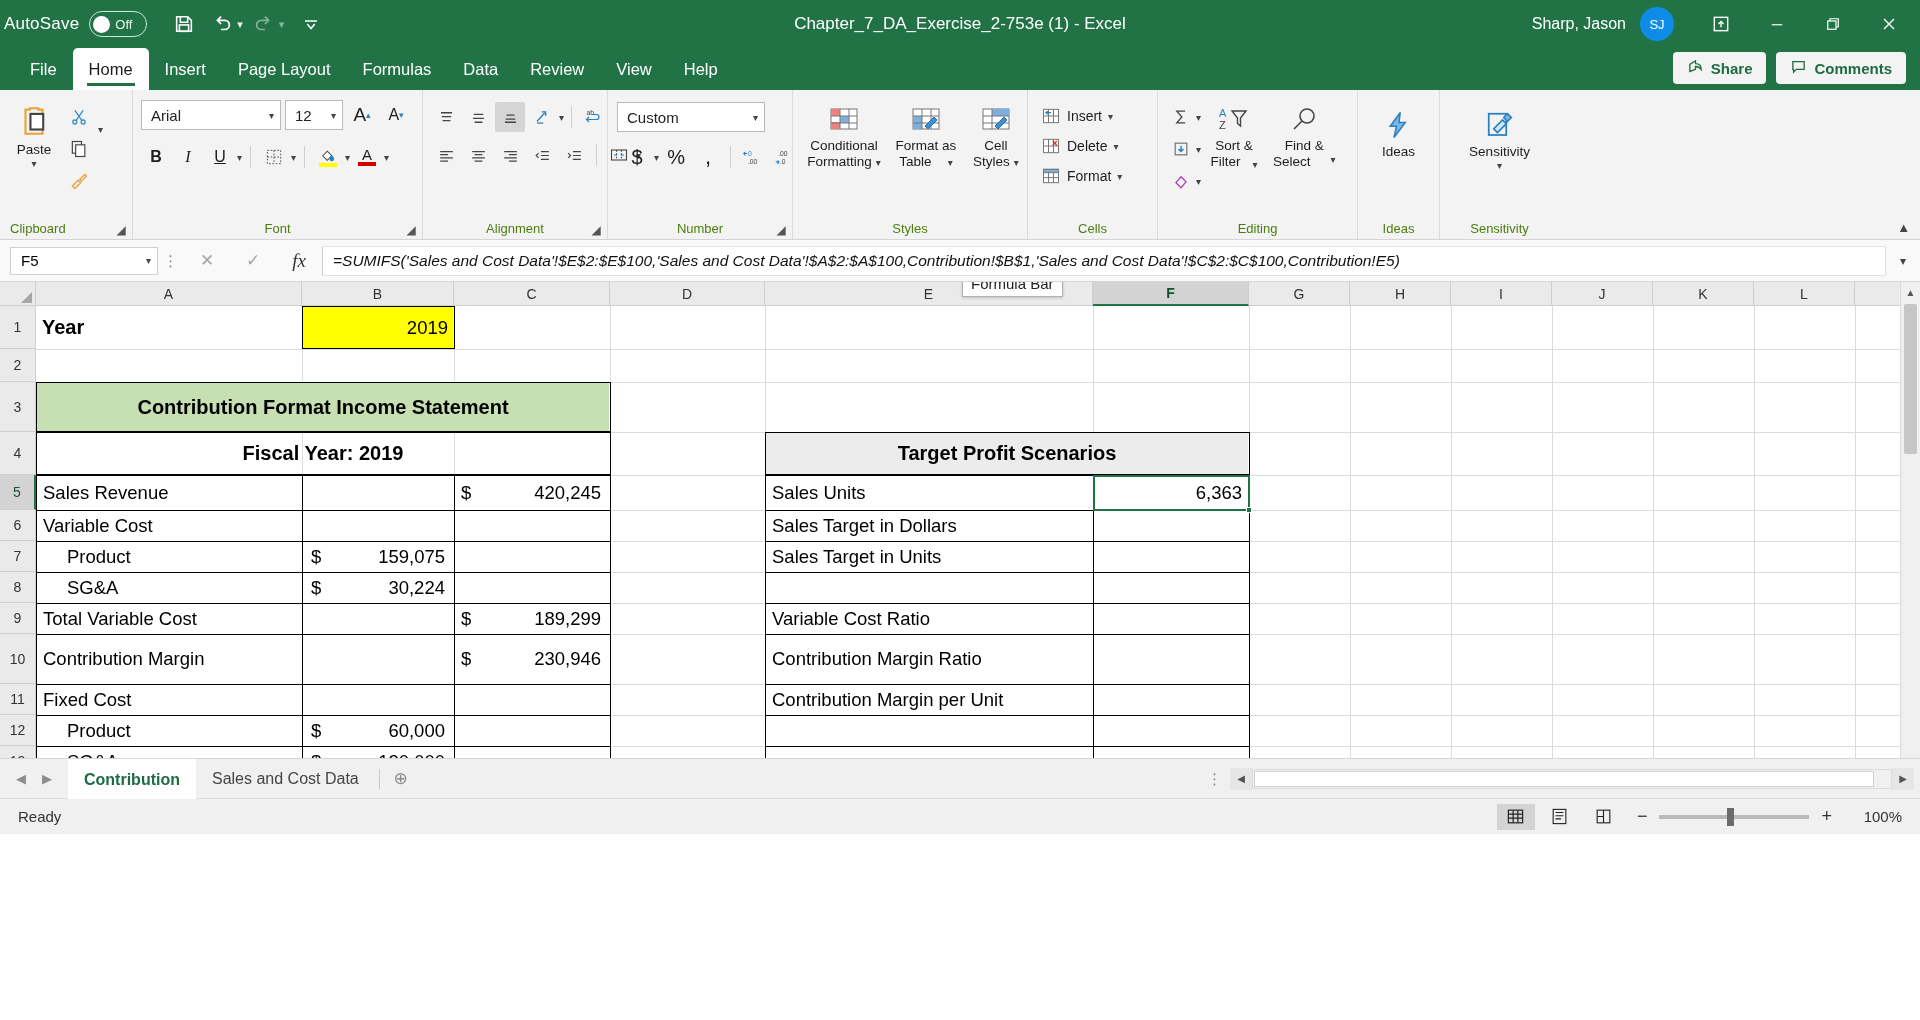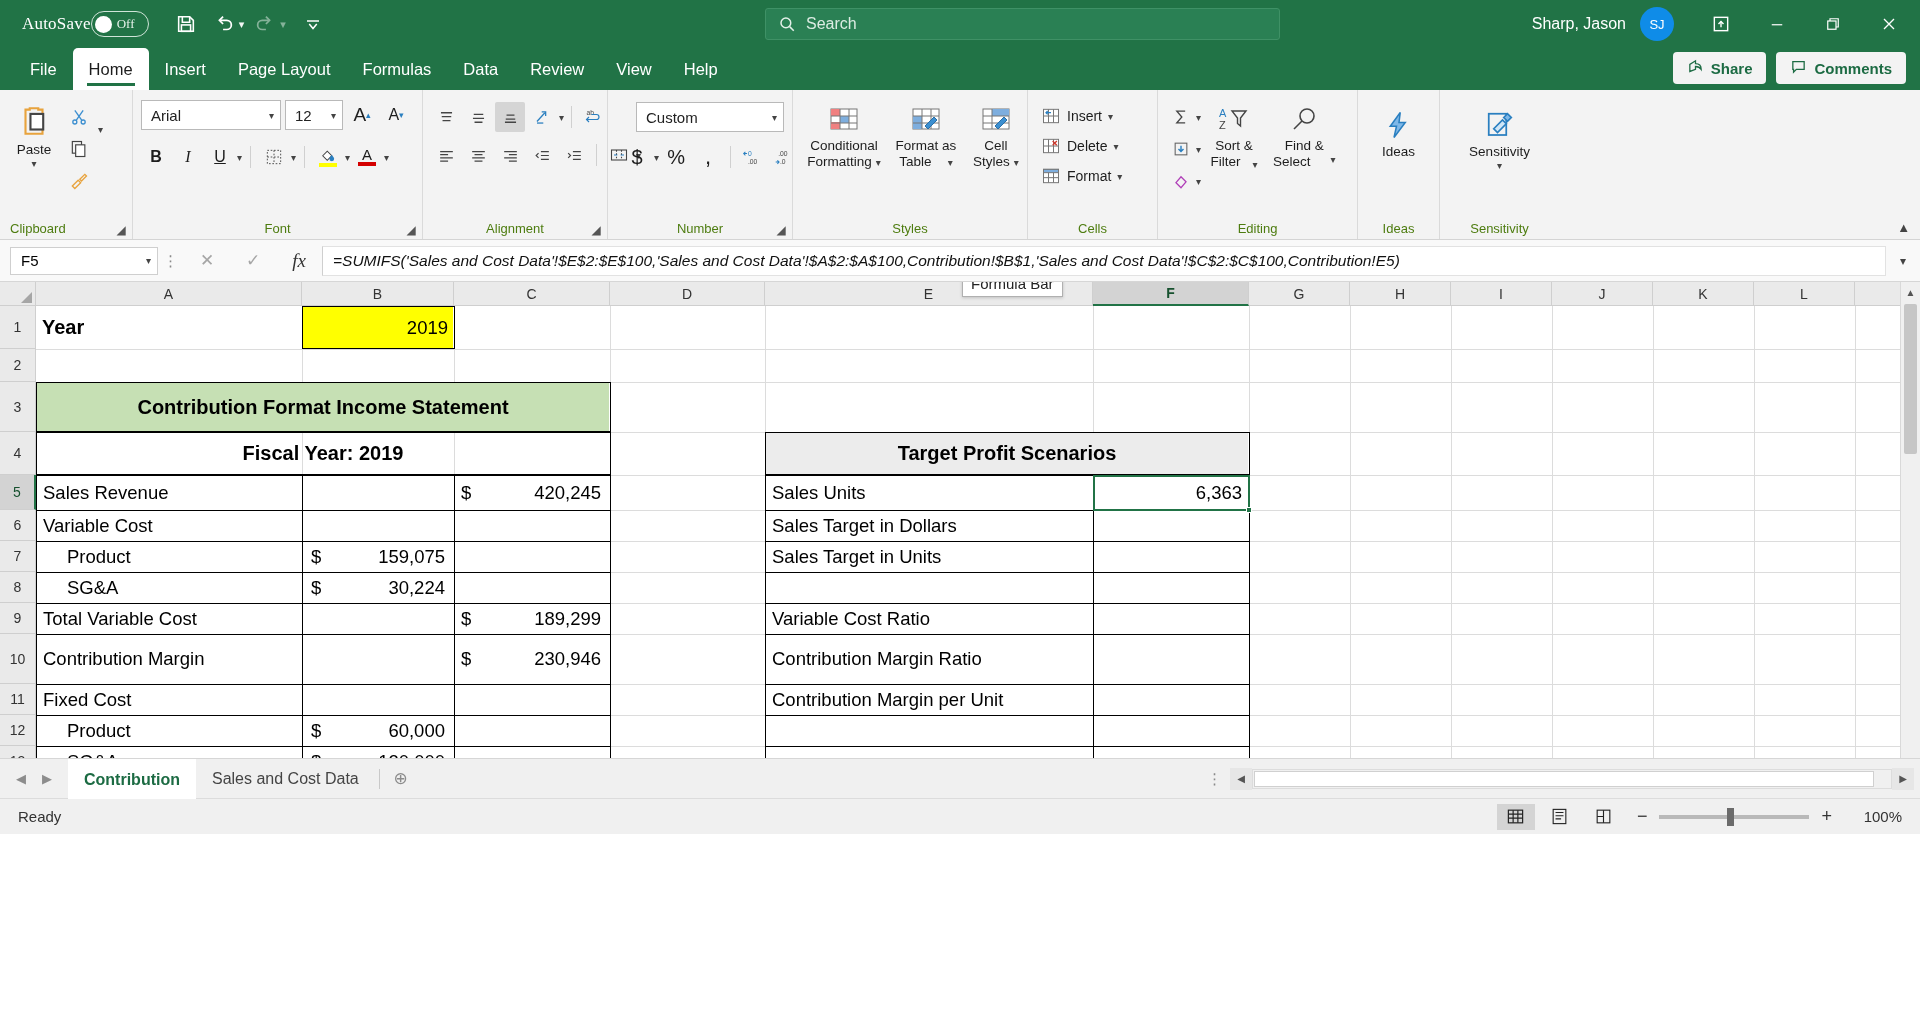--- a/index.html
+++ b/index.html
@@ -8,21 +8,21 @@
     overflow: hidden;
     font-family: "Liberation Sans", sans-serif;
     background: #fff;
   }
 
   
   .titlebar {
     height: 48px; background: #217346; color: #fff;
     display: flex; align-items: center; position: relative;
   }
-  .autosave-wrap { display:flex; align-items:center; margin-left: 22px; font-family: Liberation Serif, serif; }
+  .autosave-wrap { display:flex; align-items:center; gap:10px; margin-left: 4px; }
   .autosave-label { font-size: 17px; letter-spacing: .2px; }
   .toggle {
     width: 58px; height: 26px; border: 1.6px solid #cfe4d8; border-radius: 14px;
     display: flex; align-items: center; padding: 0 3px; gap: 5px;
   }
   .toggle .knob { width: 17px; height: 17px; border-radius: 50%; background:#fff; }
   .toggle .off { font-size: 13px; color: #e8f3ec; }
   .tb-icon {
     display:flex; align-items:center; justify-content:center;
     color:#fff; cursor: default;
@@ -252,29 +252,20 @@
       </svg>
     </span>
   </div>
 
   <div class="doctitle">
     <span>Chapter_7_DA_Exercise_2-753e (1)</span>
     <span class="sep">-</span>
     <span>Excel</span>
   </div>
 
-  <div class="search-box">
-    <span class="tb-icon">
-      <svg width="18" height="18" viewBox="0 0 24 24" fill="none" stroke="#e4f0e9" stroke-width="2">
-        <circle cx="10.5" cy="10.5" r="6.5"></circle>
-          <path d="M15.5 15.5L21 21"></path>
-      </svg>
-    </span>
-    <span>Search</span>
-  </div>
 
   <div class="title-right">
     <span class="username">Sharp, Jason</span>
     <span class="avatar">SJ</span>
     <span class="winbtn">
       <svg width="20" height="20" viewBox="0 0 24 24" fill="none" stroke="#fff" stroke-width="1.7">
         <rect x="4" y="4" width="16" height="16"></rect>
           <path d="M12 16V9"></path>
           <path d="M9 12l3-3 3 3"></path>
       </svg>
@@ -510,21 +501,21 @@
         </span>
         <span class="caret">▾</span>
       </div>
     </div>
     <div class="gtitle">Alignment</div>
     <span class="dlg">◢</span>
   </div>
 
   <div class="rgroup" style="width:185px">
     <div class="gbody" style="flex-direction:column;padding-top:6px;gap:10px">
-      <span class="combo" style="width:148px;margin-left:20px">
+      <span class="combo" style="width:148px;margin-left:1px">
         <span class="cv">Custom</span>
         <span class="caret">▾</span>
       </span>
       <div style="display:flex;align-items:center;gap:2px;padding-left:6px">
         <span class="fbtn" style="font-size:20px">$</span>
         <span class="caret">▾</span>
         <span class="fbtn" style="font-size:20px">%</span>
         <span class="fbtn" style="font-size:22px">,</span>
         <span style="width:1px;height:22px;background:#d0d0d0;margin:0 5px"></span>
         <span class="fbtn">

